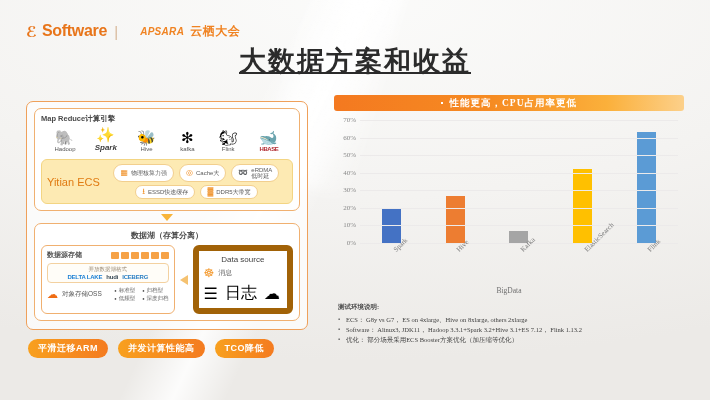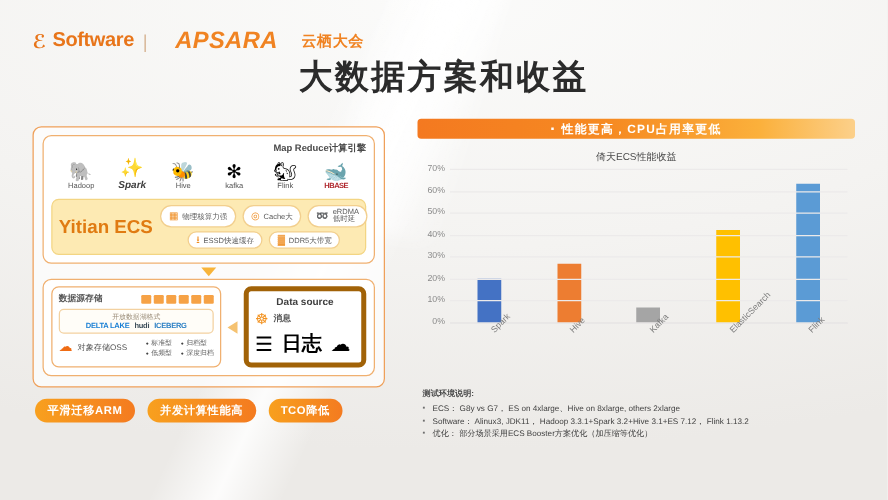--- a/index.html
+++ b/index.html
@@ -18,59 +18,59 @@
   .streak{
     position:absolute;top:-40px;left:290px;width:90px;height:230px;
     background:linear-gradient(100deg, rgba(255,255,255,0) 0%, rgba(255,255,255,.9) 50%, rgba(255,255,255,0) 100%);
     transform:rotate(16deg);filter:blur(6px);pointer-events:none;
   }
   
   .brand{position:absolute;left:26px;top:22px;display:flex;align-items:center;gap:5px;}
   .brand .mark{color:#e8751a;font-size:15px;font-weight:bold;font-style:italic;line-height:1;}
   .brand .ali{color:#e8751a;font-size:16px;font-weight:bold;letter-spacing:-.3px;}
   .brand .bar{color:#d8b89a;font-size:15px;margin:0 2px;}
-  .brand .aps{color:#f08322;font-size:19px;font-weight:bold;font-style:italic;letter-spacing:.3px;}
-  .brand .cn{color:#f08322;font-size:12px;font-weight:bold;margin-left:14px;letter-spacing:.5px;}
+  .brand .aps{color:#f08322;font-size:10px;font-weight:bold;font-style:italic;letter-spacing:.3px;}
+  .brand .cn{color:#f08322;font-size:12px;font-weight:bold;margin-left:1px;letter-spacing:.5px;}
   
   .title{
     position:absolute;left:0;right:0;top:43px;text-align:center;
-    color:#2b2b2b;font-size:27px;font-weight:bold;letter-spacing:2px;
+    color:#2b2b2b;font-size:27px;font-weight:bold;letter-spacing:2px;text-decoration:underline;
   }
   
   .panel-head{
     height:16px;border-radius:3px;
     background:linear-gradient(90deg,#f47920 0%,#f68b22 45%,#fbb03b 78%,#fcd08a 100%);
     color:#fff;font-size:9.5px;font-weight:bold;letter-spacing:1px;
     display:flex;align-items:center;justify-content:center;gap:4px;
   }
   .panel-head .dot{width:2.5px;height:2.5px;background:#fff;display:inline-block;margin-right:2px;}
   .left-panel{position:absolute;left:26px;top:95px;width:282px;}
-  .right-panel{position:absolute;left:334px;top:95px;width:350px;}
+  .right-panel{position:absolute;left:334px;top:95px;width:350px;font-family:Liberation Serif, serif;}
   .lp-body{
     margin-top:6px;border:1.2px solid #efa05a;border-radius:7px;background:rgba(255,255,255,.72);
     padding:6px 7px 8px 7px;
   }
   .card{
     border:1px solid #f0b070;border-radius:7px;background:#fff;
     padding:5px 6px 6px 6px;
   }
-  .card-title{text-align:right;font-size:7.5px;color:#4a4a4a;font-weight:bold;margin-bottom:3px;}
+  .card-title{text-align:left;font-size:7.5px;color:#4a4a4a;font-weight:bold;margin-bottom:3px;}
   
   .logos{display:flex;align-items:flex-end;justify-content:space-between;padding:0 4px 2px 4px;}
   .logo{display:flex;flex-direction:column;align-items:center;width:40px;}
   .logo .g{font-size:15px;line-height:1;}
   .logo .t{font-size:6px;color:#555;margin-top:1px;white-space:nowrap;}
   .logo .t.sp{font-size:8px;font-style:italic;color:#3d3d3d;font-weight:bold;}
   .logo .t.hb{color:#b0292f;font-weight:bold;letter-spacing:-.4px;}
   
   .yitian{
     margin-top:5px;background:#fdeab3;border:1px solid #f3d583;border-radius:6px;
     display:flex;align-items:center;padding:4px 5px;gap:6px;
   }
-  .yitian .label{color:#e07b12;font-size:15px;font-weight:bold;white-space:nowrap;}
+  .yitian .label{color:#e07b12;font-size:11px;font-weight:normal;white-space:nowrap;}
   .chips{flex:1;display:flex;flex-direction:column;gap:3px;}
   .chip-row{display:flex;gap:5px;justify-content:center;}
   .chip{
     background:#fff;border:1px solid #f2cf8e;border-radius:9px;
     display:flex;align-items:center;gap:3px;padding:1.5px 6px;
     font-size:6px;color:#5a5a5a;white-space:nowrap;
   }
   .chip .ic{font-size:8px;color:#ef8d21;line-height:1;}
   .chip .two{display:flex;flex-direction:column;line-height:1.1;}
   
@@ -81,21 +81,21 @@
   }
   
   .lake-title{text-align:center;font-size:8px;font-weight:bold;color:#4a4a4a;margin:1px 0 4px;}
   .lake-row{display:flex;gap:5px;align-items:stretch;}
   .lake-left{flex:1.55;border:1px solid #f0b070;border-radius:6px;background:#fff;padding:4px 5px;}
   .lake-arrow{display:flex;align-items:center;}
   .lake-arrow span{
     width:0;height:0;border-top:5px solid transparent;border-bottom:5px solid transparent;
     border-right:8px solid #f5c271;
   }
-  .lake-right{flex:1;border:4px solid #a16207;border-radius:6px;background:#fff;padding:4px 5px;font-weight:bold;}
+  .lake-right{flex:1;border:6px solid #a16207;border-radius:6px;background:#fff;padding:4px 5px;}
   .ds-head{display:flex;align-items:center;justify-content:space-between;margin-bottom:3px;}
   .ds-label{font-size:7px;color:#555;font-weight:bold;white-space:nowrap;}
   .file-icons{display:flex;gap:2px;}
   .file-icons i{
     width:8px;height:7px;background:#f59a36;border-radius:1px;display:inline-block;
     position:relative;opacity:.92;
   }
   .fmt-box{border:1px solid #f3d1a0;border-radius:4px;padding:2px 3px;text-align:center;background:#fffdf8;}
   .fmt-cap{font-size:5.5px;color:#9a8c78;margin-bottom:1px;}
   .fmt-logos{display:flex;align-items:center;justify-content:center;gap:4px;flex-wrap:nowrap;}
@@ -226,20 +226,21 @@
             </div>
           </div>
         </div>
       </div>
 
       <div class="arrow-down">
           <span></span>
         </div>
 
       <div class="card">
+        <div class="lake-title">数据湖（存算分离）</div>
         <div class="lake-row">
 
           <div class="lake-left">
             <div class="ds-head">
               <span class="ds-label">数据源存储</span>
               <span class="file-icons">
                 <i></i>
                 <i></i>
                 <i></i>
                 <i></i>
@@ -300,21 +301,20 @@
     </div>
   </div>
 
   <div class="right-panel">
     <div class="panel-head">
       <span class="dot"></span>
       <span>性能更高，CPU占用率更低</span>
     </div>
 
     <div class="chart-wrap">
-      <div class="chart-title">倚天ECS性能收益</div>
       <div class="plot" id="plot">
         <div class="bars" id="bars">
             <div class="bcell">
               <div class="bar" title="Spark: 20%" style="height: 35.1429px; background: rgb(68, 114, 196);"></div>
             </div>
             <div class="bcell">
               <div class="bar" title="Hive: 27%" style="height: 47.4429px; background: rgb(237, 125, 49);"></div>
             </div>
             <div class="bcell">
               <div class="bar" title="Kafka: 7%" style="height: 12.3px; background: rgb(165, 165, 165);"></div>
@@ -353,20 +353,21 @@
           <div class="xcell">
             <div class="xlab">Kafka</div>
           </div>
           <div class="xcell">
             <div class="xlab">ElasticSearch</div>
           </div>
           <div class="xcell">
             <div class="xlab">Flink</div>
           </div>
         </div>
+      <div class="xtitle">BigData</div>
     </div>
 
     <div class="notes">
       <div class="nt">测试环境说明:</div>
       <ul>
         <li>ECS： G8y vs G7， ES on 4xlarge、Hive on 8xlarge, others 2xlarge</li>
         <li>Software： Alinux3, JDK11， Hadoop 3.3.1+Spark 3.2+Hive 3.1+ES 7.12， Flink 1.13.2</li>
         <li>优化： 部分场景采用ECS Booster方案优化（加压缩等优化）</li>
       </ul>
     </div>

